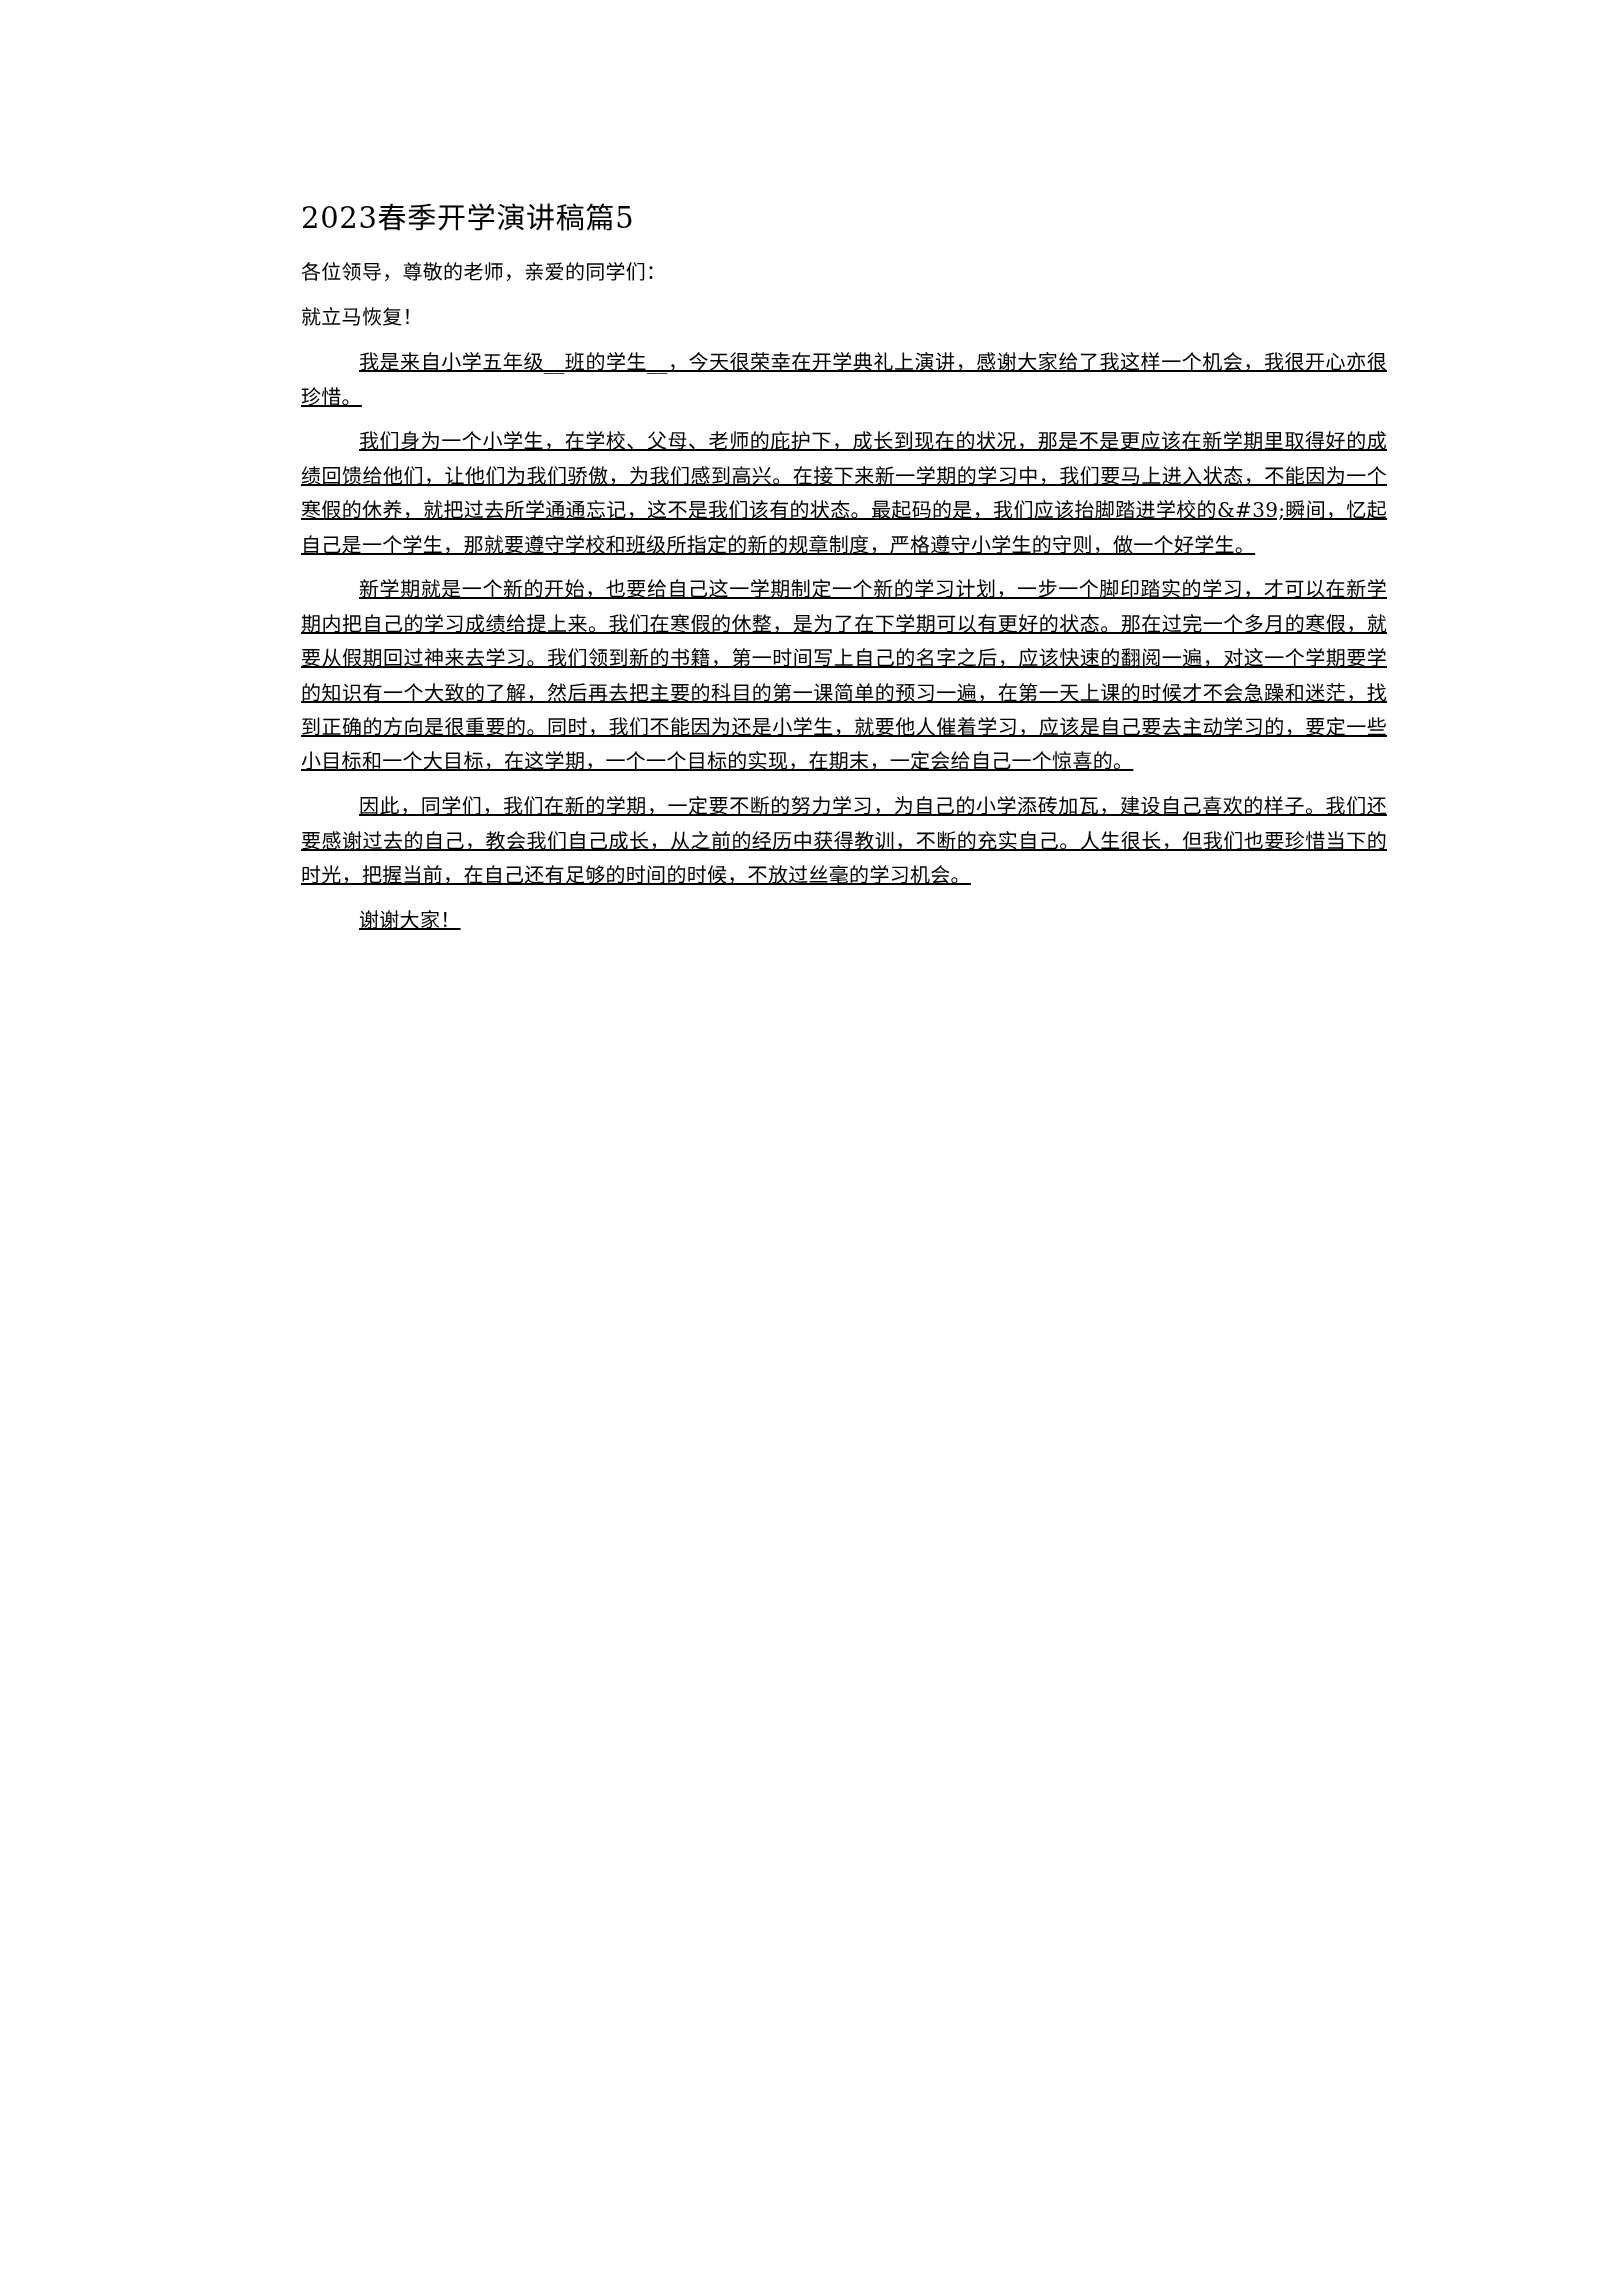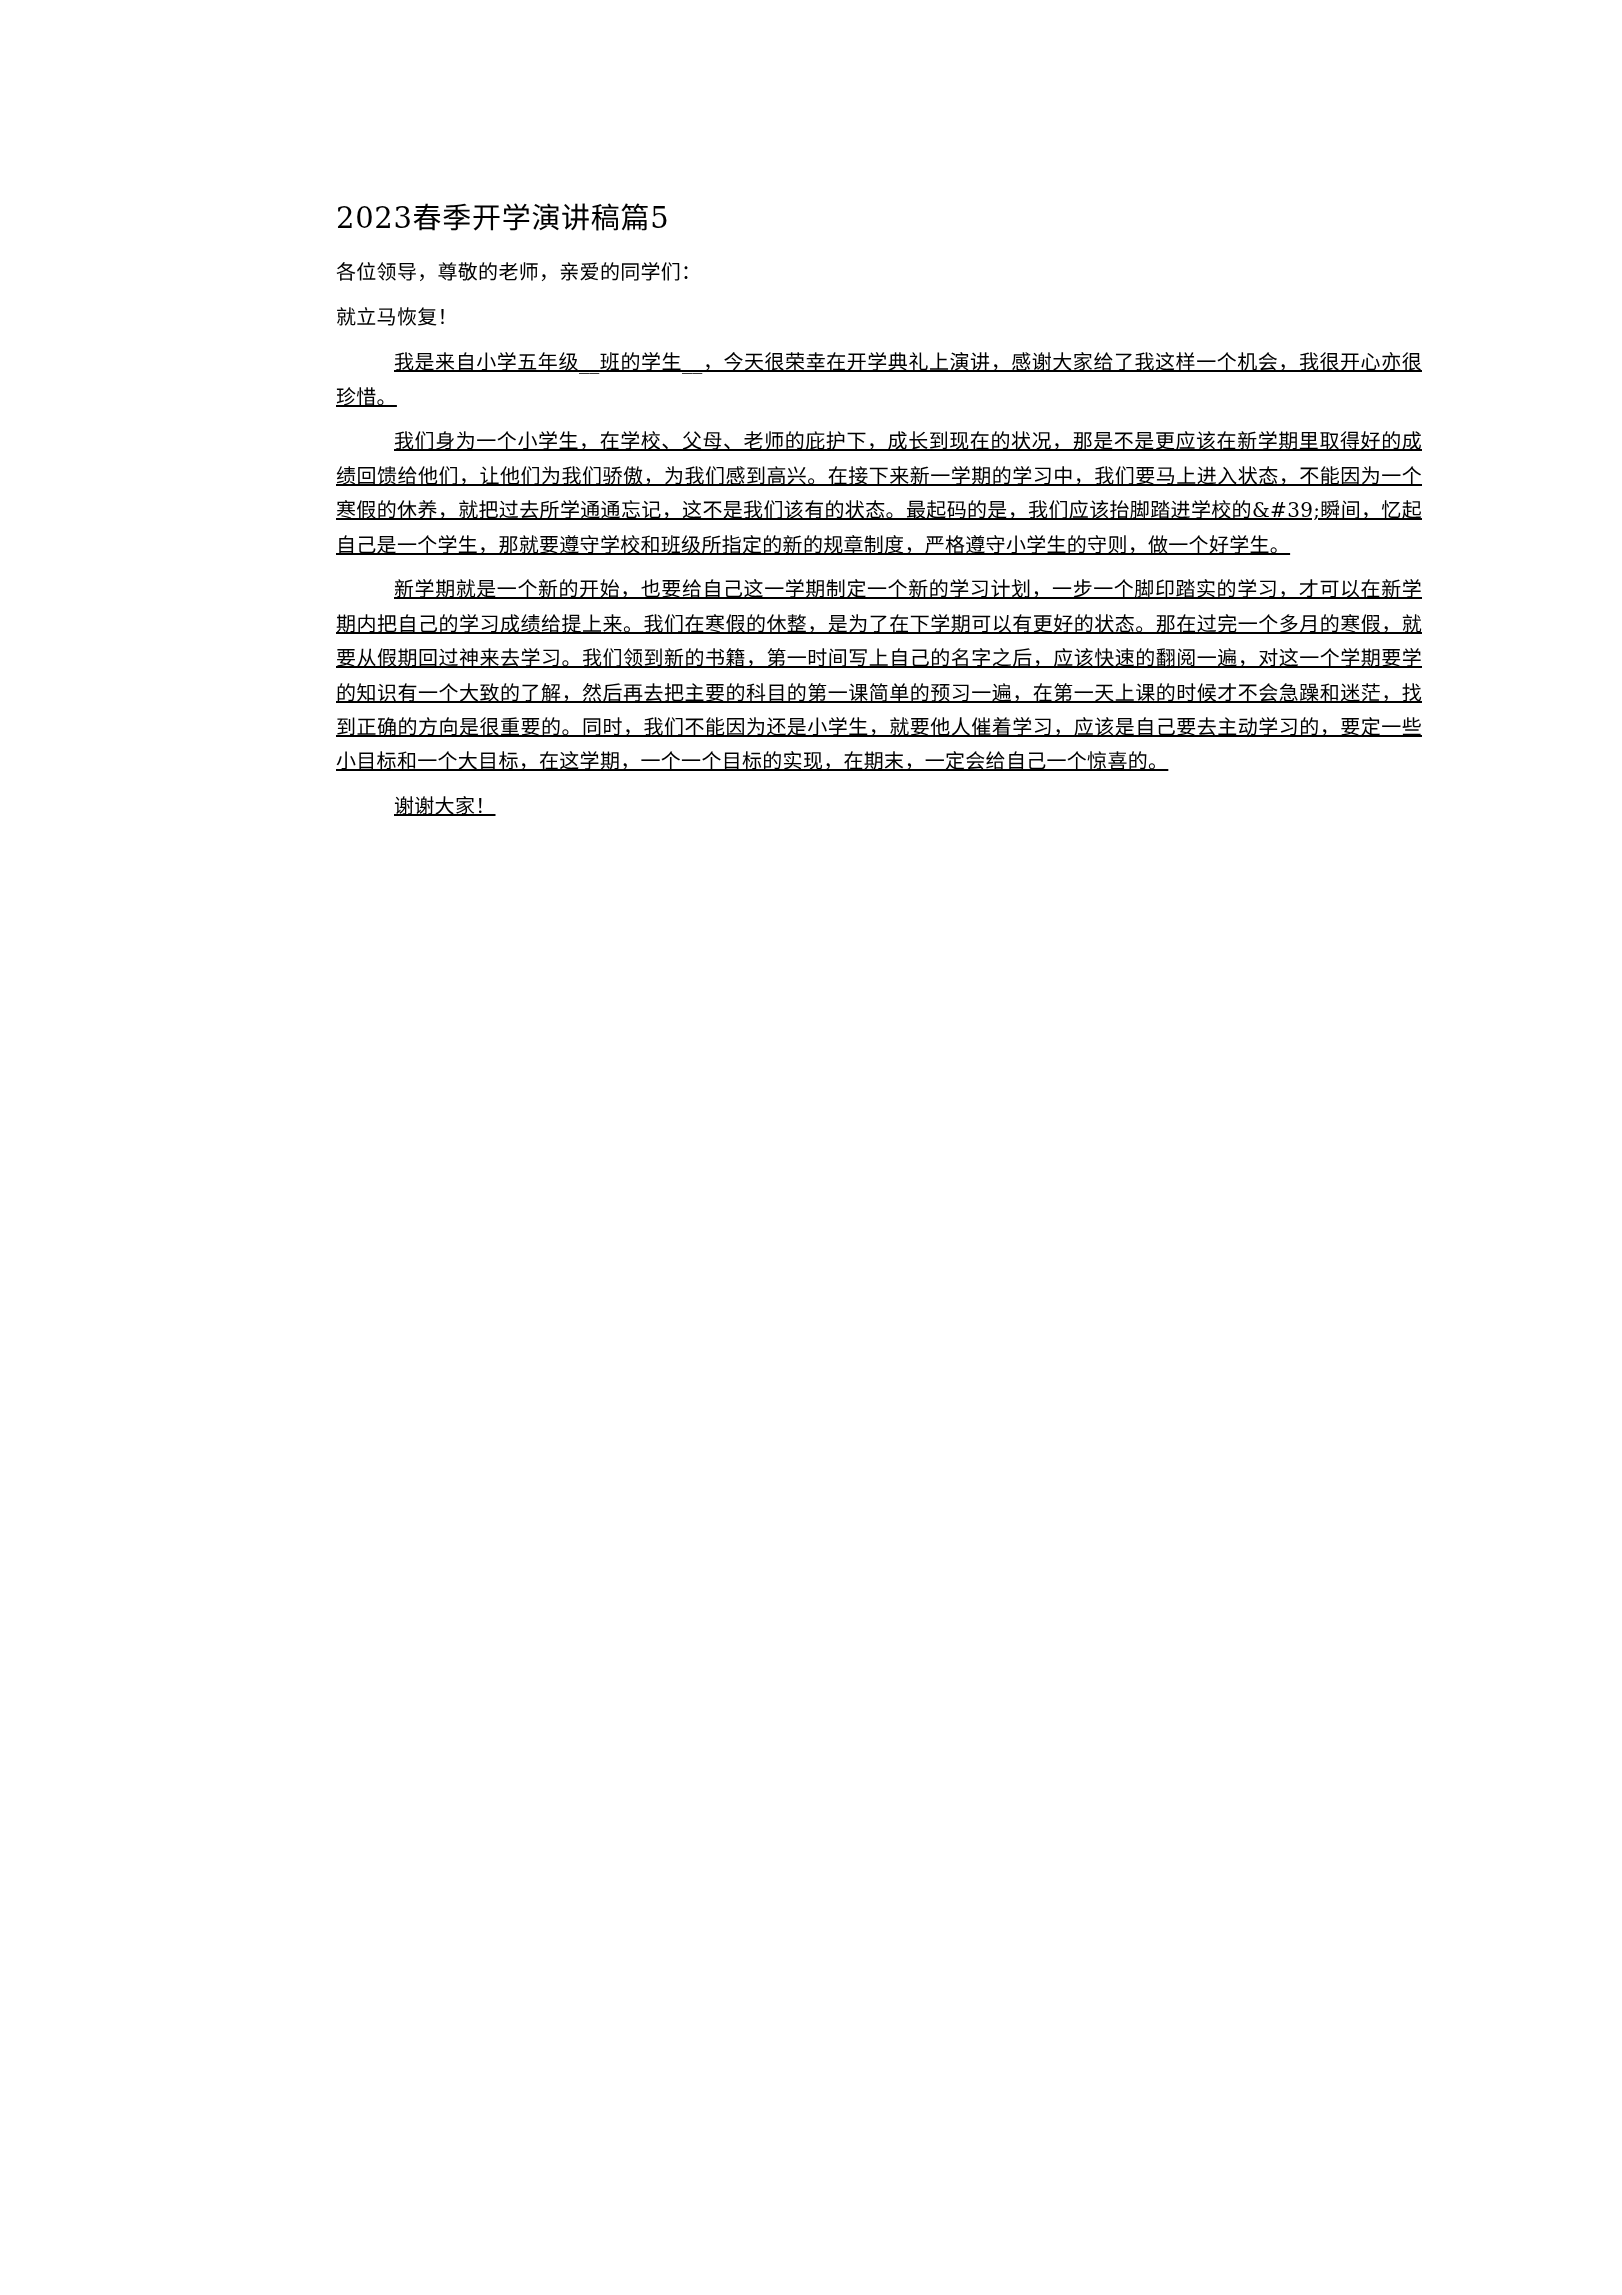--- a/index.html
+++ b/index.html
@@ -22,21 +22,20 @@
     top: 0;
     width: 1623px;
     height: 2295px;
     box-sizing: border-box;
   }
   .content {
     position: absolute;
     left: 301px;
     top: 196px;
     width: 1086px;
-    margin-left: 35px;
   }
   .doc-title {
     font-size: 29px;
     line-height: 1.55;
     letter-spacing: 0.7px;
     margin: 0 0 14.4px 0;
     text-indent: 0;
     font-weight: normal;
   }
   p.para {
@@ -58,16 +57,17 @@
 
 <div class="page">
   <div class="content">
     <div class="doc-title">2023春季开学演讲稿篇5</div>
 
     <p class="para">各位领导，尊敬的老师，亲爱的同学们：</p>
     <p class="para">就立马恢复！</p>
     <p class="para indent">我是来自小学五年级__班的学生__，今天很荣幸在开学典礼上演讲，感谢大家给了我这样一个机会，我很开心亦很珍惜。</p>
     <p class="para indent">我们身为一个小学生，在学校、父母、老师的庇护下，成长到现在的状况，那是不是更应该在新学期里取得好的成绩回馈给他们，让他们为我们骄傲，为我们感到高兴。在接下来新一学期的学习中，我们要马上进入状态，不能因为一个寒假的休养，就把过去所学通通忘记，这不是我们该有的状态。最起码的是，我们应该抬脚踏进学校的&amp;#39;瞬间，忆起自己是一个学生，那就要遵守学校和班级所指定的新的规章制度，严格遵守小学生的守则，做一个好学生。</p>
     <p class="para indent">新学期就是一个新的开始，也要给自己这一学期制定一个新的学习计划，一步一个脚印踏实的学习，才可以在新学期内把自己的学习成绩给提上来。我们在寒假的休整，是为了在下学期可以有更好的状态。那在过完一个多月的寒假，就要从假期回过神来去学习。我们领到新的书籍，第一时间写上自己的名字之后，应该快速的翻阅一遍，对这一个学期要学的知识有一个大致的了解，然后再去把主要的科目的第一课简单的预习一遍，在第一天上课的时候才不会急躁和迷茫，找到正确的方向是很重要的。同时，我们不能因为还是小学生，就要他人催着学习，应该是自己要去主动学习的，要定一些小目标和一个大目标，在这学期，一个一个目标的实现，在期末，一定会给自己一个惊喜的。</p>
+    <p class="para indent">因此，同学们，我们在新的学期，一定要不断的努力学习，为自己的小学添砖加瓦，建设自己喜欢的样子。我们还要感谢过去的自己，教会我们自己成长，从之前的经历中获得教训，不断的充实自己。人生很长，但我们也要珍惜当下的时光，把握当前，在自己还有足够的时间的时候，不放过丝毫的学习机会。</p>
     <p class="para indent">谢谢大家！</p>
   </div>
 </div>
 
 
 </body></html>

